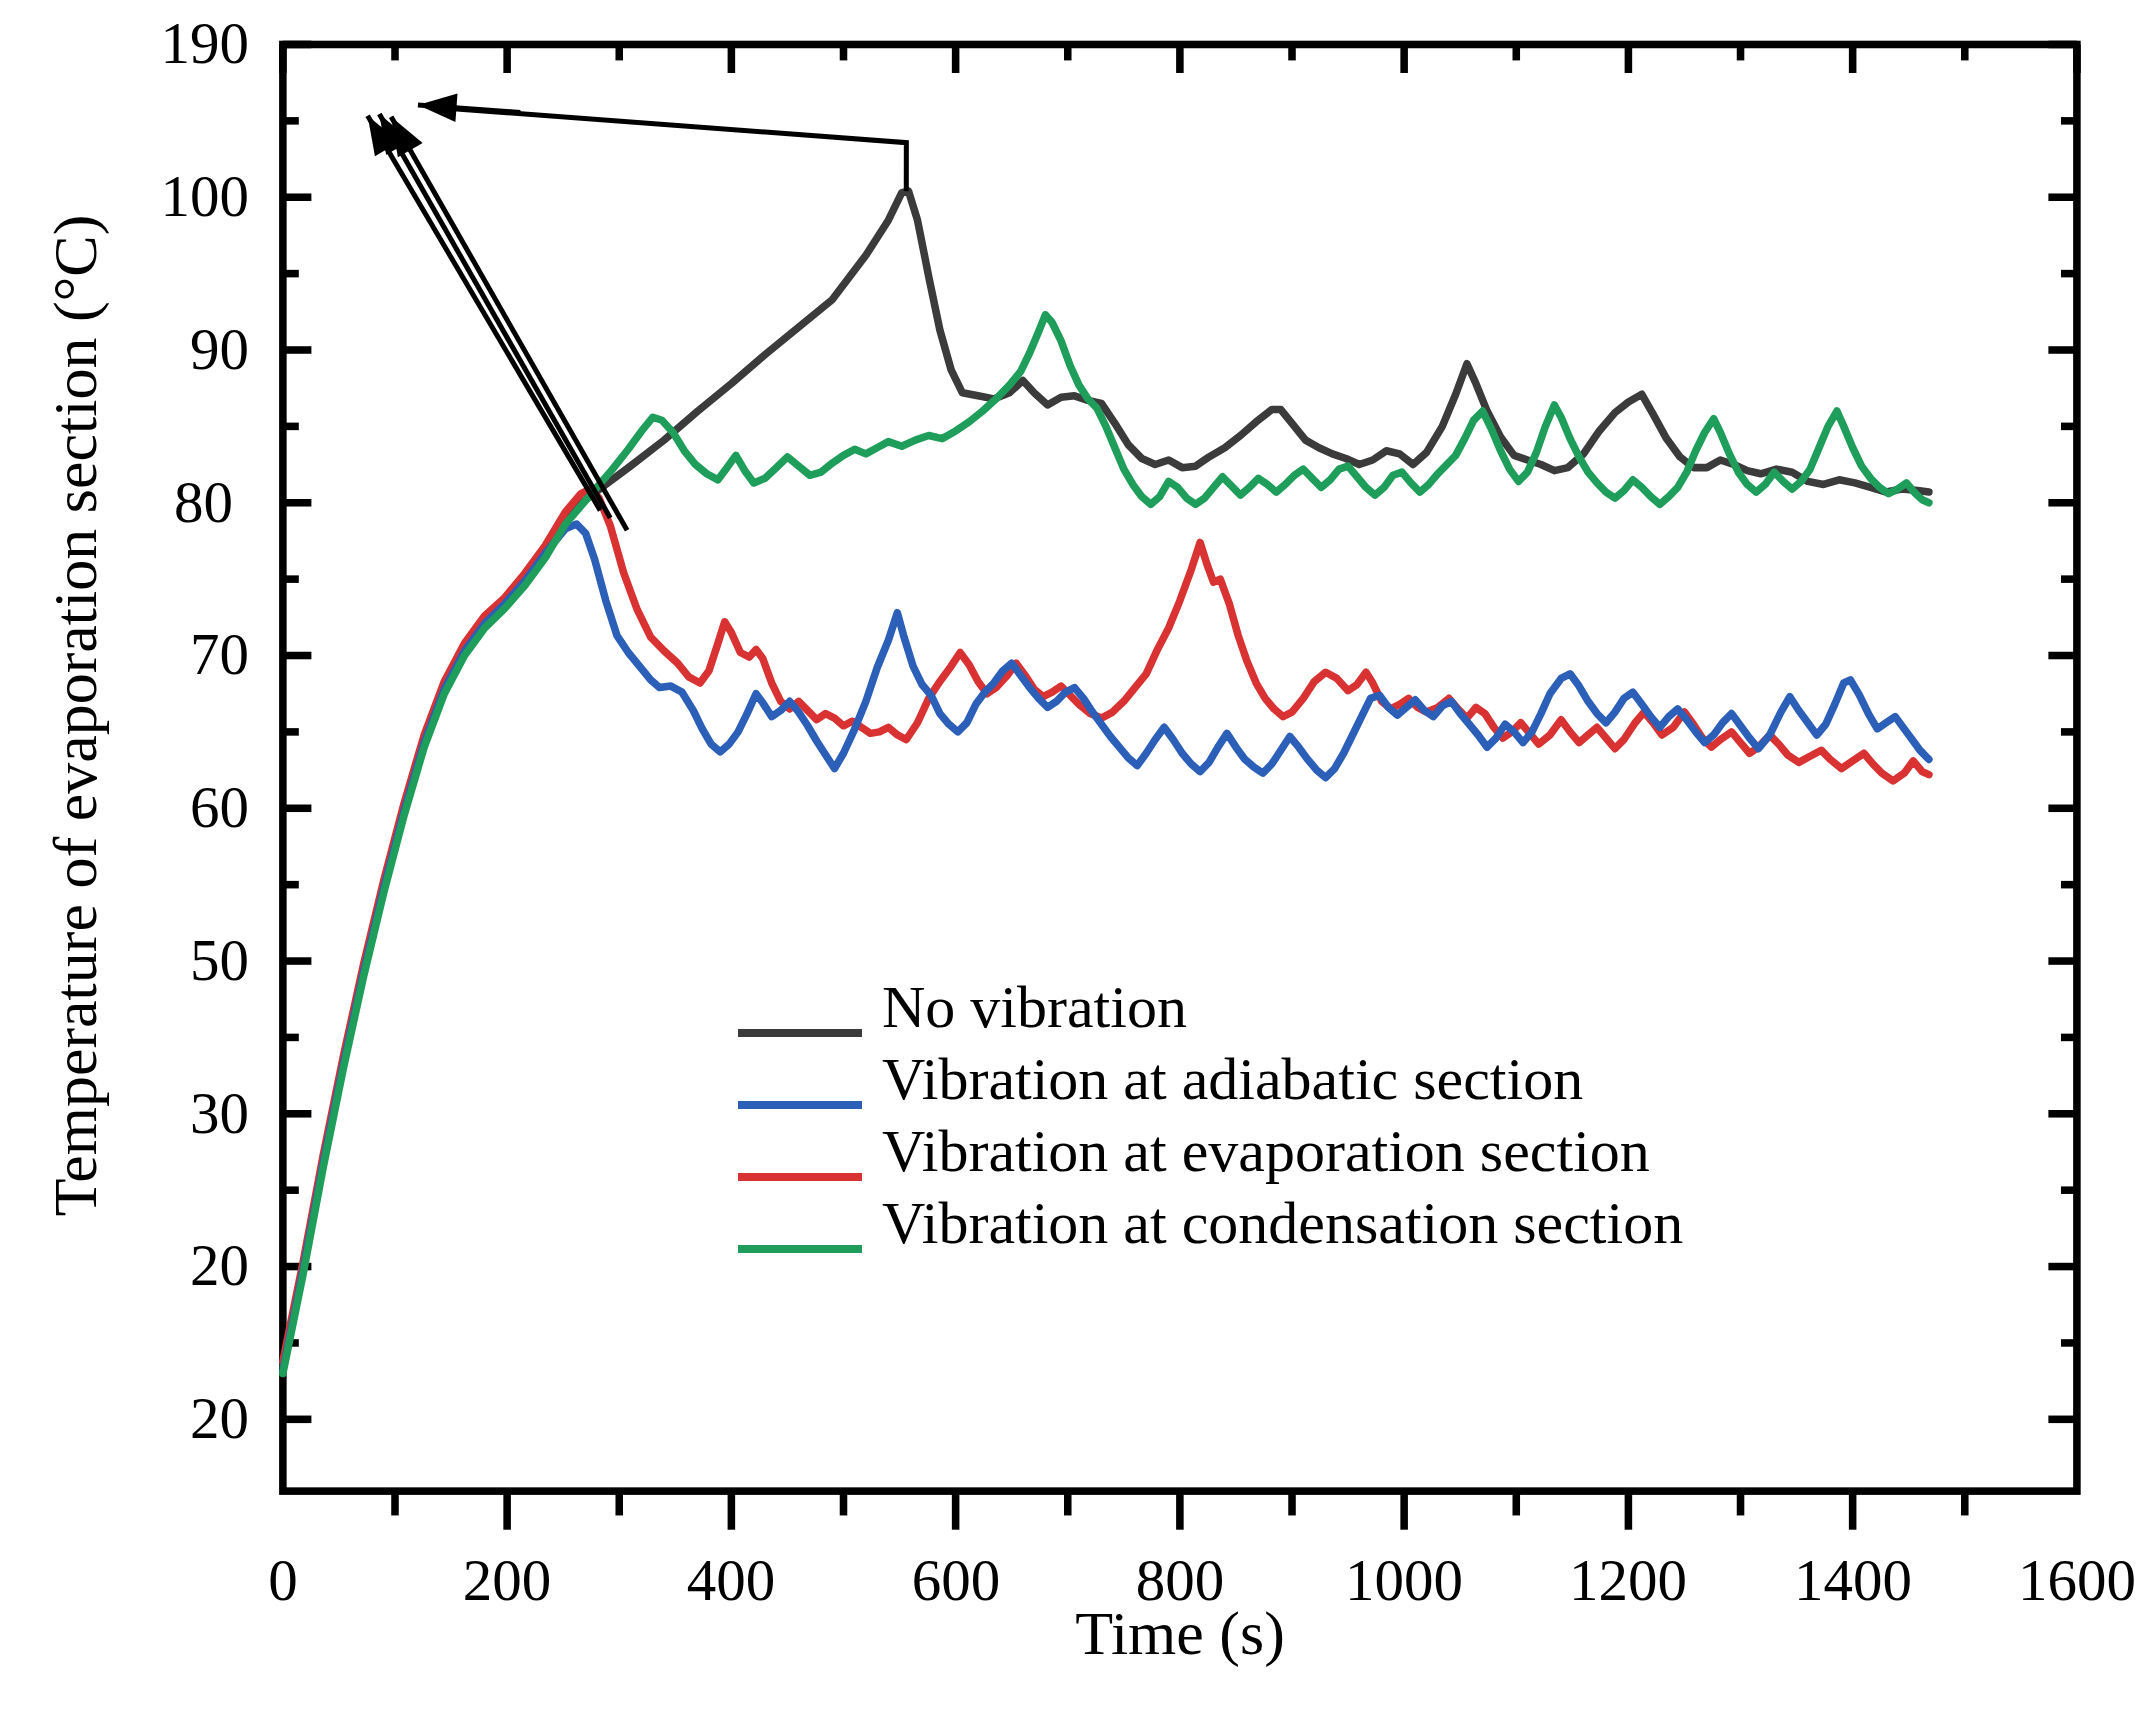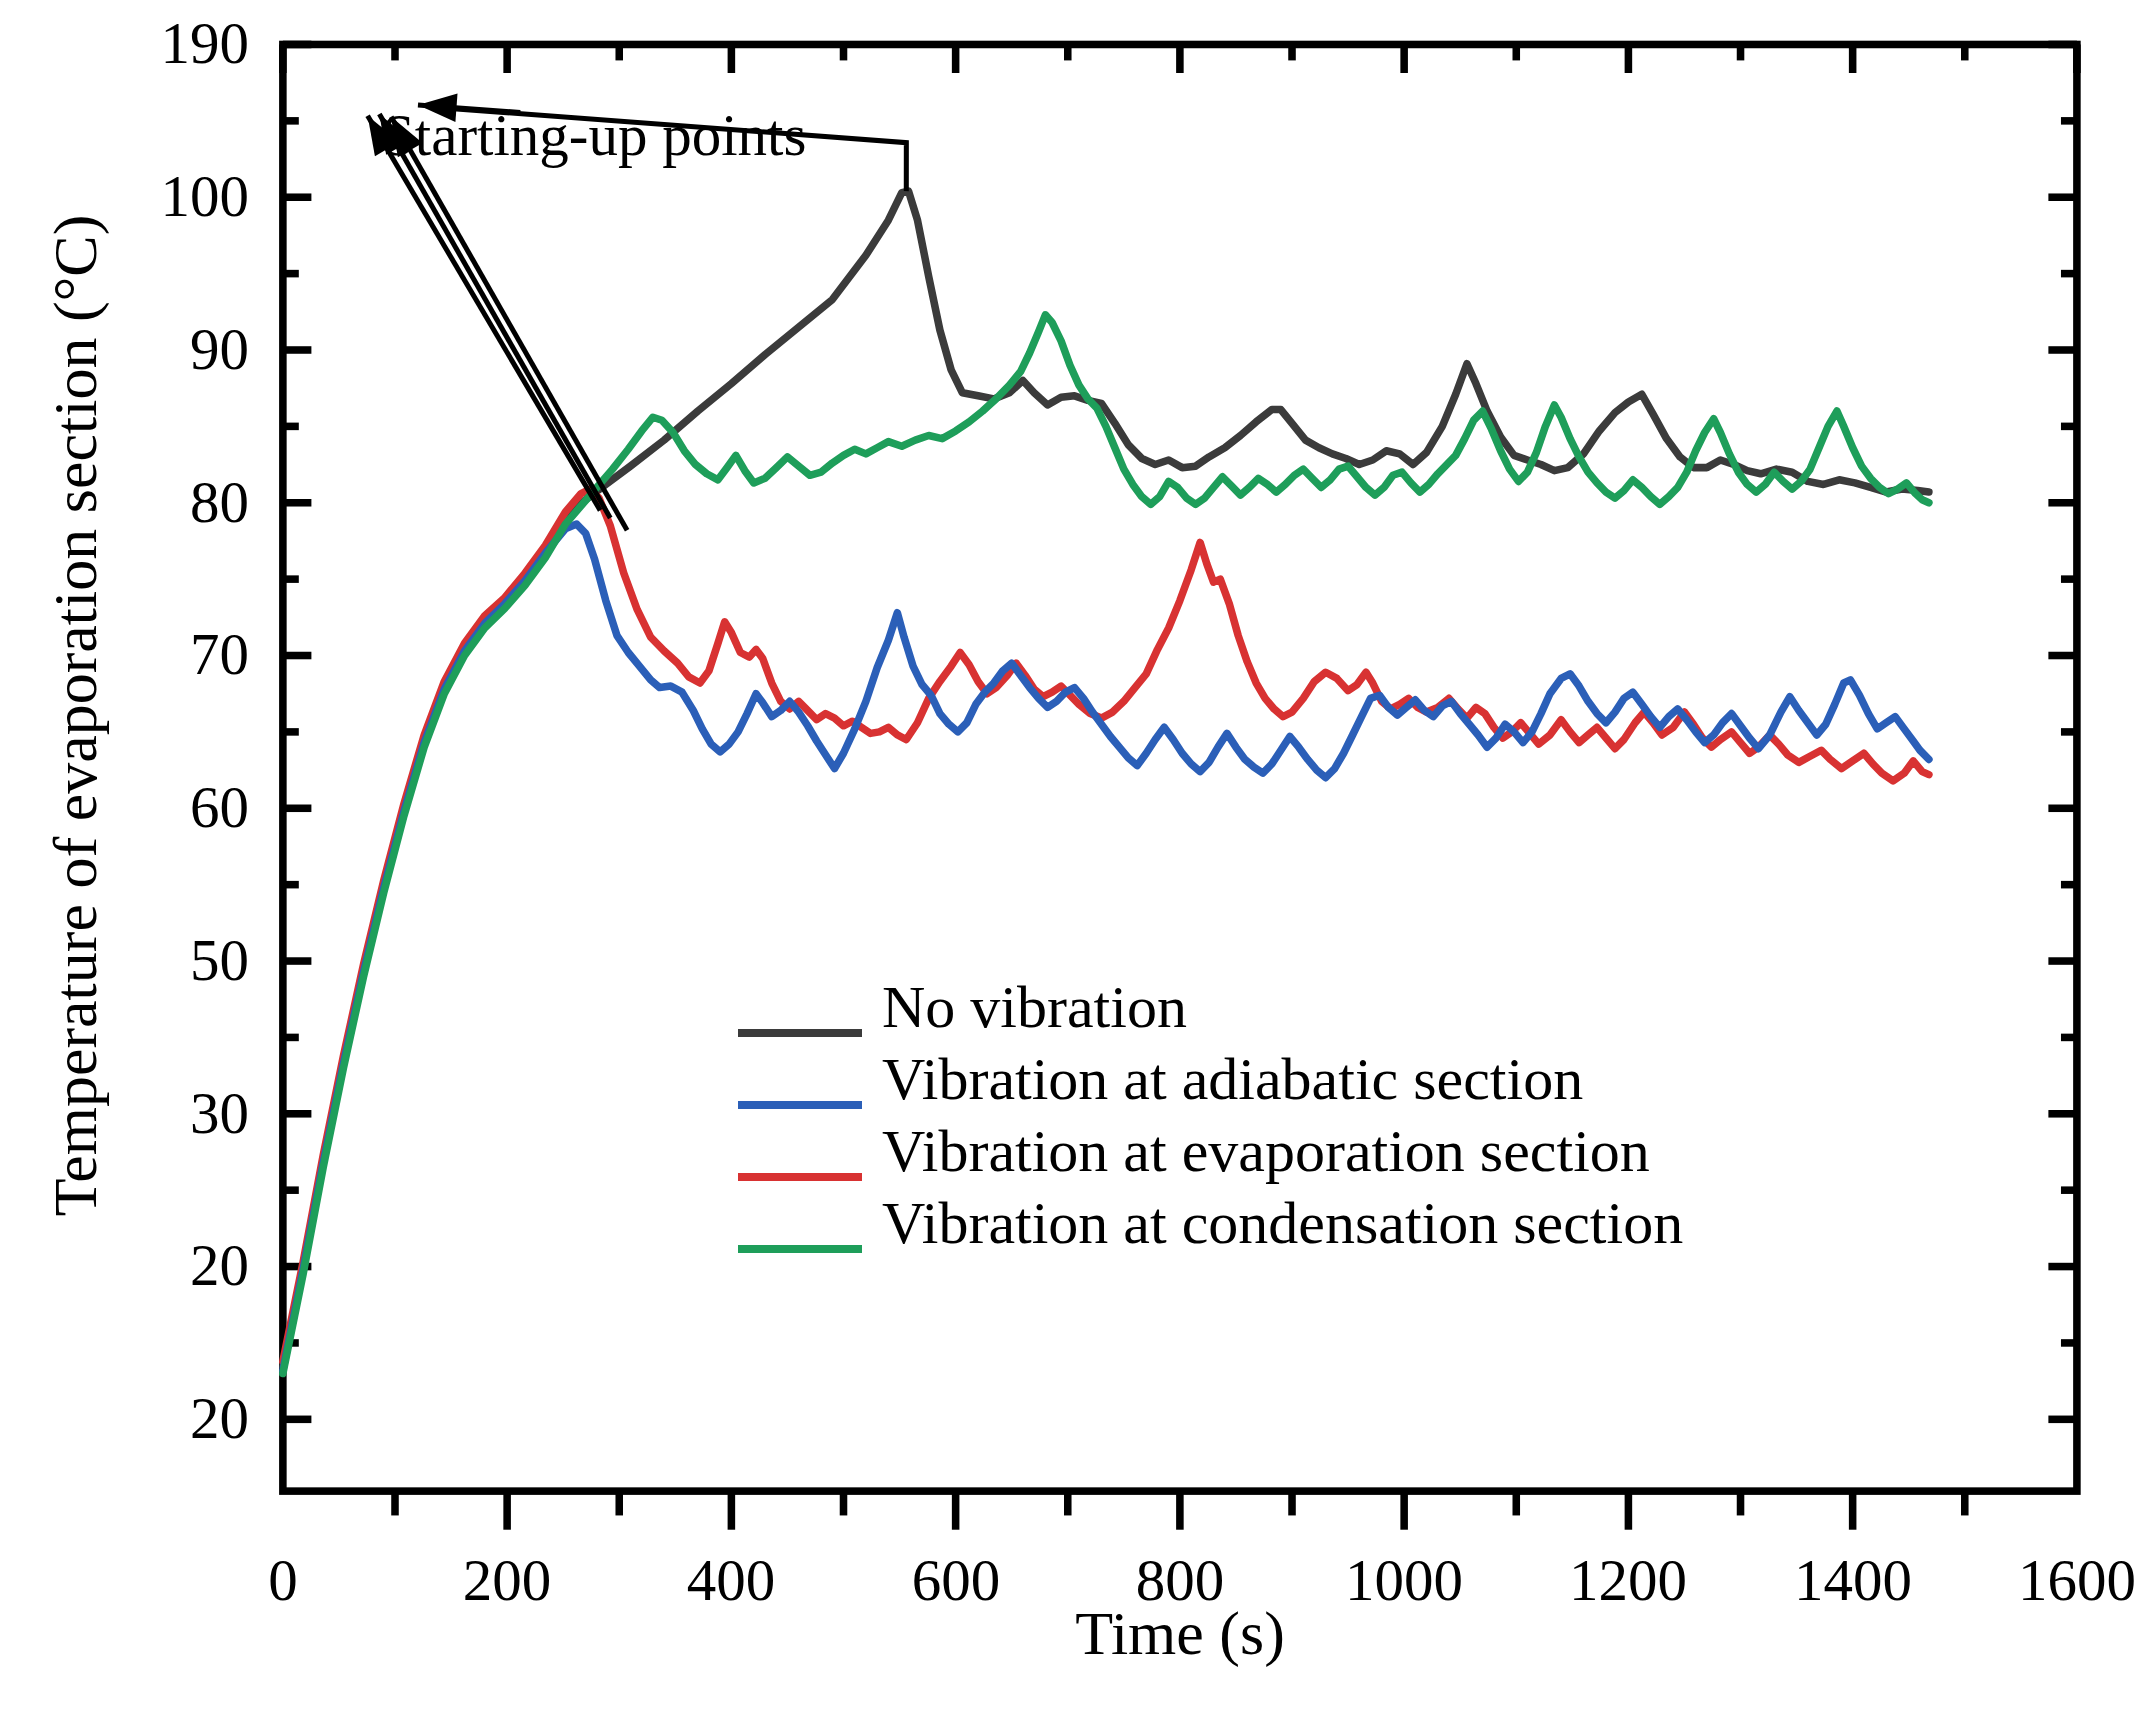--- a/index.html
+++ b/index.html
@@ -165,42 +165,41 @@
         <polyline points="1079.955,227.76663146779288 1080,170 520,128" fill="none" stroke="#000" stroke-width="6"></polyline>
         <line x1="620" y1="134" x2="498" y2="125" stroke="#000" stroke-width="6"></line>
         <polygon points="498,125 542.6246408388533,145.33817666368697 545.1260403802876,111.43031621313492" fill="#000"></polygon>
       </g>
   </svg>
 
   <div id="ytick-labels">
       <div class="tick-y" style="left: 31px; top: 14.3px;">190</div>
       <div class="tick-y" style="left: 31px; top: 167px;">100</div>
       <div class="tick-y" style="left: 31px; top: 320px;">90</div>
-      <div class="tick-y" style="left: 31px; top: 473px;">80</div>
+      <div class="tick-y" style="left: 15px; top: 473px;">80</div>
       <div class="tick-y" style="left: 31px; top: 625px;">70</div>
       <div class="tick-y" style="left: 31px; top: 778px;">60</div>
       <div class="tick-y" style="left: 31px; top: 931px;">50</div>
       <div class="tick-y" style="left: 31px; top: 1084px;">30</div>
       <div class="tick-y" style="left: 31px; top: 1236px;">20</div>
       <div class="tick-y" style="left: 31px; top: 1389px;">20</div>
     </div>
 
   <div id="xtick-labels">
       <div class="tick-x" style="left: 157px; top: 1551px;">0</div>
       <div class="tick-x" style="left: 381px; top: 1551px;">200</div>
       <div class="tick-x" style="left: 605px; top: 1551px;">400</div>
       <div class="tick-x" style="left: 830px; top: 1551px;">600</div>
       <div class="tick-x" style="left: 1054px; top: 1551px;">800</div>
       <div class="tick-x" style="left: 1278px; top: 1551px;">1000</div>
       <div class="tick-x" style="left: 1502px; top: 1551px;">1200</div>
       <div class="tick-x" style="left: 1727px; top: 1551px;">1400</div>
       <div class="tick-x" style="left: 1951px; top: 1551px;">1600</div>
     </div>
 
-  <div class="annot" id="annot-text" style="left:382px; top:101px;">Starting-up points</div>
 
   <div class="legend" id="legend">
       <div class="legend-row">
         <span class="legend-swatch" style="background: rgb(59, 59, 59);"></span>
         <span class="legend-text">No vibration</span>
       </div>
       <div class="legend-row">
         <span class="legend-swatch" style="background: rgb(43, 95, 184);"></span>
         <span class="legend-text">Vibration at adiabatic section</span>
       </div>

